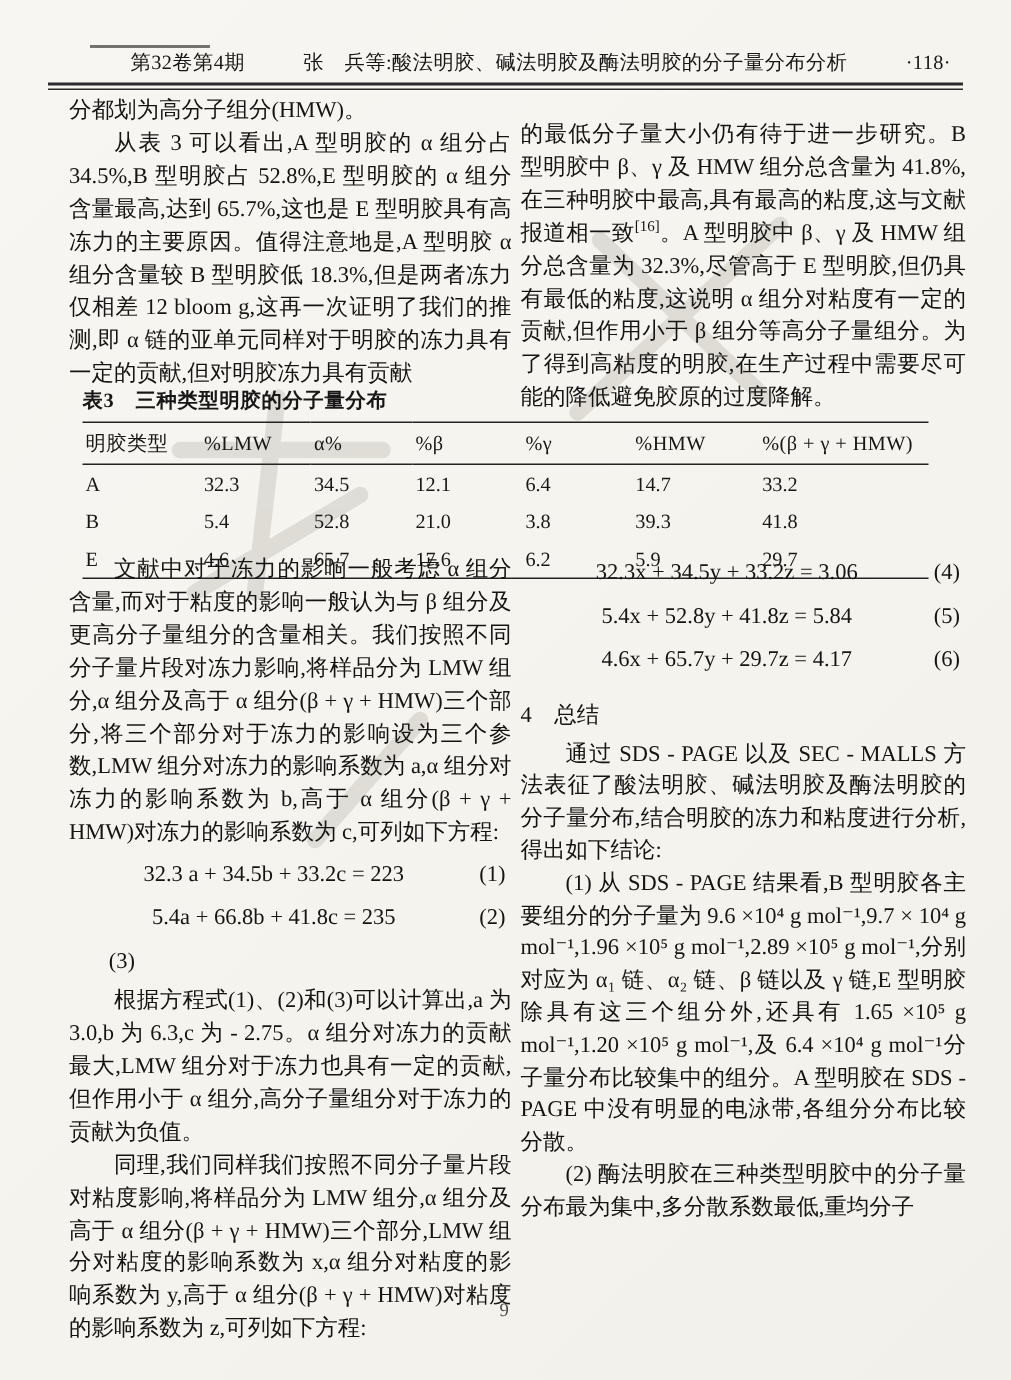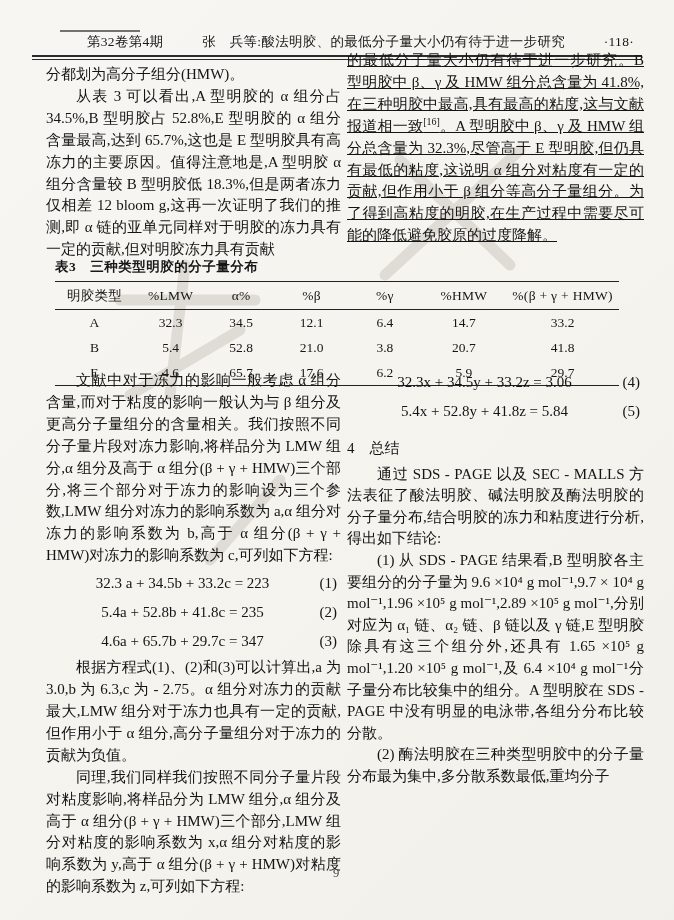--- a/index.html
+++ b/index.html
@@ -29,36 +29,36 @@
   
   .watermark { position:absolute; left:0; top:0; width:674px; height:920px; pointer-events:none; }
   
   .col {
     position:absolute; width:295px; font-size:15px; line-height:21.9px;
     text-align:justify; text-justify:inter-ideograph; color:#141414;
   }
   .col p { text-align:justify; }
   .indent { text-indent:2em; }
   .col-top-left  { top:64px; left:46px; }
-  .col-top-right { top:50px; left:347px; width:297px;text-decoration:underline; }
+  .col-top-right { top:80px; left:347px; width:297px; }
   .col-bot-left  { top:370px; left:46px; }
   .col-bot-right { top:366px; left:347px; width:297px; line-height:21.6px; }
   sup.ref { font-size:10px; vertical-align:super; line-height:0; }
   
   .eq { display:flex; align-items:center; margin:3px 0; height:26px; line-height:26px; }
   .eq-text { flex:1; text-align:center; padding-left:26px; }
   .eq-num { width:48px; text-align:right; padding-right:4px; }
   .section-heading { font-weight:normal; margin:14px 0 4px 0; }
   
   .table-block { position:absolute; top:258px; left:55px; width:564px; }
   .table-caption { text-align:left; font-weight:bold; font-size:13.5px; margin-bottom:5px; letter-spacing:.5px; }
   table.data { width:100%; border-collapse:collapse; font-size:13.5px; }
   table.data thead tr { border-top:1.7px solid #222; border-bottom:1.1px solid #222; }
   table.data tbody tr:last-child { border-bottom:1.7px solid #222; }
-  table.data th, table.data td { text-align:center; font-weight:normal; padding:4.5px 2px; height:24px; }
+  table.data th, table.data td { text-align:left; font-weight:normal; padding:4.5px 2px; height:24px; }
   table.data th { letter-spacing:.3px; }
   
   .stray-mark { position:absolute; top:866px; left:333px; font-size:12.5px; color:#4a4a4a; }
 </style>
 </head>
 <body>
 
 <div class="page">
 
   <svg class="watermark" viewBox="0 0 674 920">
@@ -67,21 +67,21 @@
       <path d="M 400 160 L 510 265"></path>
       <path d="M 120 300 L 255 300 M 185 265 L 170 395 M 130 395 L 240 330"></path>
       <path d="M 280 480 L 210 560"></path>
     </g>
   </svg>
 
   <div class="artifact-line"></div>
 
   <div class="header-row">
     <span>第32卷第4期</span>
-    <span class="header-title">张　兵等:酸法明胶、的最低分子量大小仍有待于进一步研究</span>
+    <span class="header-title">张　兵等:酸法明胶、碱法明胶及酶法明胶的分子量分布分析</span>
     <span>·118·</span>
   </div>
   <div class="header-rule"></div>
 
   <div class="col col-top-left">
     <p>分都划为高分子组分(HMW)。</p>
     <p class="indent">从表 3 可以看出,A 型明胶的 α 组分占 34.5%,B 型明胶占 52.8%,E 型明胶的 α 组分含量最高,达到 65.7%,这也是 E 型明胶具有高冻力的主要原因。值得注意地是,A 型明胶 α 组分含量较 B 型明胶低 18.3%,但是两者冻力仅相差 12 bloom g,这再一次证明了我们的推测,即 α 链的亚单元同样对于明胶的冻力具有一定的贡献,但对明胶冻力具有贡献</p>
   </div>
 
   <div class="col col-top-right">
@@ -111,21 +111,21 @@
           <td>6.4</td>
           <td>14.7</td>
           <td>33.2</td>
         </tr>
         <tr>
           <td>B</td>
           <td>5.4</td>
           <td>52.8</td>
           <td>21.0</td>
           <td>3.8</td>
-          <td>20.7</td>
+          <td>39.3</td>
           <td>41.8</td>
         </tr>
         <tr>
           <td>E</td>
           <td>4.6</td>
           <td>65.7</td>
           <td>17.6</td>
           <td>6.2</td>
           <td>5.9</td>
           <td>29.7</td>
@@ -134,40 +134,43 @@
     </table>
   </div>
 
   <div class="col col-bot-left">
     <p class="indent">文献中对于冻力的影响一般考虑 α 组分含量,而对于粘度的影响一般认为与 β 组分及更高分子量组分的含量相关。我们按照不同分子量片段对冻力影响,将样品分为 LMW 组分,α 组分及高于 α 组分(β + γ +  HMW)三个部分,将三个部分对于冻力的影响设为三个参数,LMW 组分对冻力的影响系数为 a,α 组分对冻力的影响系数为 b,高于 α 组分(β + γ + HMW)对冻力的影响系数为 c,可列如下方程:</p>
     <div class="eq">
       <span class="eq-text">32.3 a + 34.5b + 33.2c = 223</span>
       <span class="eq-num">(1)</span>
     </div>
     <div class="eq">
-      <span class="eq-text">5.4a + 52.8b + 41.8c = 235</span>
+      <span class="eq-text">5.4a + 66.8b + 41.8c = 235</span>
       <span class="eq-num">(2)</span>
     </div>
     <div class="eq">
-      <span class="eq-text">4.6a + 65.7b + 29.7c = 347</span>
       <span class="eq-num">(3)</span>
     </div>
     <p class="indent">根据方程式(1)、(2)和(3)可以计算出,a 为 3.0,b 为 6.3,c 为 - 2.75。α 组分对冻力的贡献最大,LMW 组分对于冻力也具有一定的贡献,但作用小于 α 组分,高分子量组分对于冻力的贡献为负值。</p>
     <p class="indent">同理,我们同样我们按照不同分子量片段对粘度影响,将样品分为 LMW 组分,α 组分及高于 α 组分(β + γ +  HMW)三个部分,LMW 组分对粘度的影响系数为 x,α 组分对粘度的影响系数为 y,高于 α 组分(β + γ + HMW)对粘度的影响系数为 z,可列如下方程:</p>
   </div>
 
   <div class="col col-bot-right">
     <div class="eq">
       <span class="eq-text">32.3x + 34.5y + 33.2z = 3.06</span>
       <span class="eq-num">(4)</span>
     </div>
     <div class="eq">
       <span class="eq-text">5.4x + 52.8y + 41.8z = 5.84</span>
       <span class="eq-num">(5)</span>
     </div>
+    <div class="eq">
+      <span class="eq-text">4.6x + 65.7y + 29.7z = 4.17</span>
+      <span class="eq-num">(6)</span>
+    </div>
     <p class="section-heading">4　总结</p>
     <p class="indent">通过 SDS - PAGE 以及 SEC - MALLS 方法表征了酸法明胶、碱法明胶及酶法明胶的分子量分布,结合明胶的冻力和粘度进行分析,得出如下结论:</p>
     <p class="indent">(1) 从 SDS - PAGE 结果看,B 型明胶各主要组分的分子量为 9.6 ×10⁴ g mol⁻¹,9.7 × 10⁴ g mol⁻¹,1.96 ×10⁵ g mol⁻¹,2.89 ×10⁵ g mol⁻¹,分别对应为 α₁ 链、α₂ 链、β 链以及 γ 链,E 型明胶除具有这三个组分外,还具有 1.65 ×10⁵ g mol⁻¹,1.20 ×10⁵ g mol⁻¹,及 6.4 ×10⁴ g mol⁻¹分子量分布比较集中的组分。A 型明胶在 SDS - PAGE 中没有明显的电泳带,各组分分布比较分散。</p>
     <p class="indent">(2) 酶法明胶在三种类型明胶中的分子量分布最为集中,多分散系数最低,重均分子</p>
   </div>
 
   <span class="stray-mark">9</span>
 
 </div>
 

